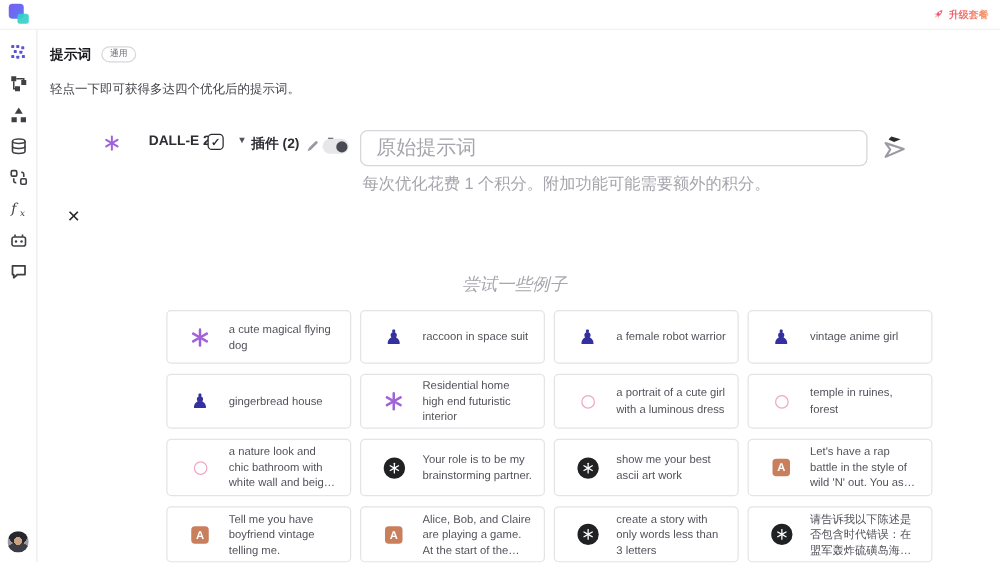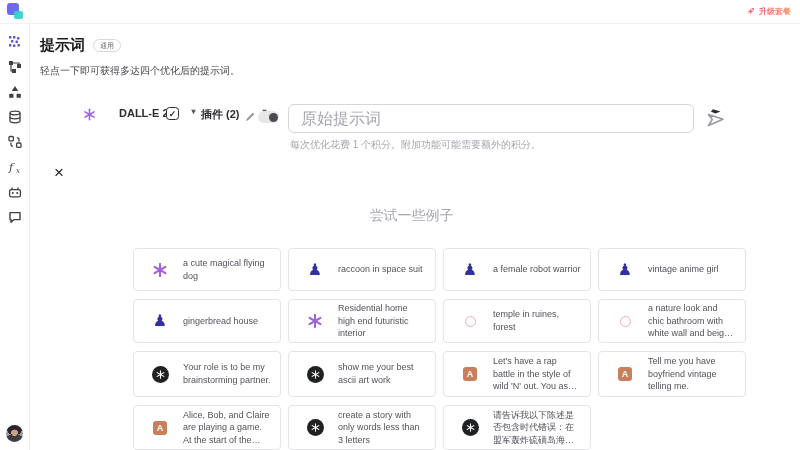--- a/index.html
+++ b/index.html
@@ -24,41 +24,41 @@
   .avatar { position:absolute; left:6px; bottom:8px; width:17px; height:17px; border-radius:50%; cursor:pointer;
     background:
       radial-gradient(circle at 50% 46%, #caa183 0 26%, transparent 27%),
       radial-gradient(circle at 50% 16%, #26262c 0 46%, transparent 47%),
       radial-gradient(circle at 50% 115%, #3c3c44 0 50%, transparent 51%),
       #9a9aa2; }
 
   
   .main { position:absolute; left:30px; top:24px; width:770px; height:426px; background:#fff; }
   .page-head { position:absolute; left:10px; top:12px; display:flex; align-items:center; gap:8px; }
-  .page-head h1 { font-size:15px; font-weight:bold; color:#1b1b1f; }
+  .page-head h1 { font-size:11px; font-weight:bold; color:#1b1b1f; }
   .badge { font-size:7px; color:#6b6b74; border:1px solid #d8d8dc; border-radius:999px; padding:1px 6px; line-height:1.4; }
   .subtitle { position:absolute; left:10px; top:40px; font-size:10px; color:#45454c; }
 
   
   .model-select,.plugin-select { position:absolute; top:83px; display:flex; align-items:flex-start; gap:22px; background:none; border:none; cursor:pointer; font-size:11px; font-weight:600; color:#2d2d33; }
   .model-select { left:52px; }
   .plugin-select { left:136px; }
   .chev { font-size:8px; color:#52525b; margin-left:1px; }
   .checkbox { width:13px; height:13px; border:1.6px solid #2b2b30; border-radius:3.5px; display:flex; align-items:center; justify-content:center; font-size:9px; font-weight:bold; color:#2b2b30; background:#fff; }
   .toggle-wrap { position:absolute; left:215px; top:87px; display:flex; align-items:center; gap:3px; }
   .toggle { width:21px; height:12px; border-radius:7px; background:#e7e7ea; position:relative; cursor:pointer; }
   .knob { position:absolute; right:1.5px; top:1.5px; width:9px; height:9px; border-radius:50%; background:#4a4a52; }
   .prompt-input { position:absolute; left:258px; top:80px; width:406px; height:29px; border:1px solid #d6d6db; border-radius:6px; padding:0 12px; font-size:16px; color:#2d2d33; font-family:inherit; outline:none; }
   .prompt-input::placeholder { color:#a5a5ad; }
   .send { position:absolute; left:673px; top:82px; width:26px; height:26px; background:none; border:none; cursor:pointer; padding:0; }
-  .credit-note { position:absolute; left:260px; top:114px; font-size:10px; color:#a5a5ad; }
+  .credit-note { position:absolute; left:260px; top:114px; font-size:13px; color:#a5a5ad; }
   .close-x { position:absolute; left:19px; top:139px; width:20px; height:20px; background:none; border:none; font-size:17px; line-height:18px; color:#27272a; cursor:pointer; padding:0; }
 
   
-  .examples-heading { position:absolute; left:75px; top:183px; width:613px; text-align:center; font-size:14px; font-weight:400; color:#a6a6ae; }
+  .examples-heading { position:absolute; left:75px; top:195px; width:613px; text-align:center; font-size:14px; font-weight:400; color:#a6a6ae;font-style:italic; }
   .grid { position:absolute; left:87px; top:224px; width:613px; display:grid; grid-template-columns:repeat(4,148px); grid-template-rows:43px 44px 46px 45px; column-gap:7px; row-gap:8px;padding-left:16px; }
   .card { background:#fff; border:1px solid #e4e4e7; border-radius:4px; display:flex; align-items:center; gap:13px; padding:3px 9px 3px 16px; cursor:pointer; overflow:hidden; }
   .card .cicon { flex:0 0 20px; display:flex; align-items:center; justify-content:center; }
   .card .ctext { font-size:9px; line-height:1.4; color:#52525b; display:-webkit-box; -webkit-line-clamp:3; -webkit-box-orient:vertical; overflow:hidden; }
   .pawn { font-family:"DejaVu Sans",sans-serif; font-size:16px; color:#34309f; line-height:1; }
   .ring { width:11px; height:11px; border-radius:50%; border:1.5px solid #f0a8c8; display:inline-block; }
   .oc { width:17px; height:17px; border-radius:50%; background:#202123; display:flex; align-items:center; justify-content:center; }
   .claude { width:14px; height:14px; border-radius:3px; background:#c97e5c; color:#fff; font-size:9px; font-weight:bold; display:flex; align-items:center; justify-content:center; }
 </style>
 </head>
@@ -265,20 +265,26 @@
               <line x1="8" y1="8" x2="8" y2="2.4" stroke="#a062d9" stroke-width="1.8" stroke-linecap="round" transform="rotate(240 8 8)"></line>
               <line x1="8" y1="8" x2="8" y2="2.4" stroke="#a062d9" stroke-width="1.8" stroke-linecap="round" transform="rotate(300 8 8)"></line>
             </svg>
           </span>
           <span class="ctext">Residential home high end futuristic interior</span>
         </div>
         <div class="card">
           <span class="cicon">
             <span class="ring"></span>
           </span>
+          <span class="ctext">a portrait of a cute girl with a luminous dress</span>
+        </div>
+        <div class="card">
+          <span class="cicon">
+            <span class="ring"></span>
+          </span>
           <span class="ctext">temple in ruines, forest</span>
         </div>
         <div class="card">
           <span class="cicon">
             <span class="ring"></span>
           </span>
           <span class="ctext">a nature look and chic bathroom with white wall and beige ceramic tile</span>
         </div>
         <div class="card">
           <span class="cicon">

